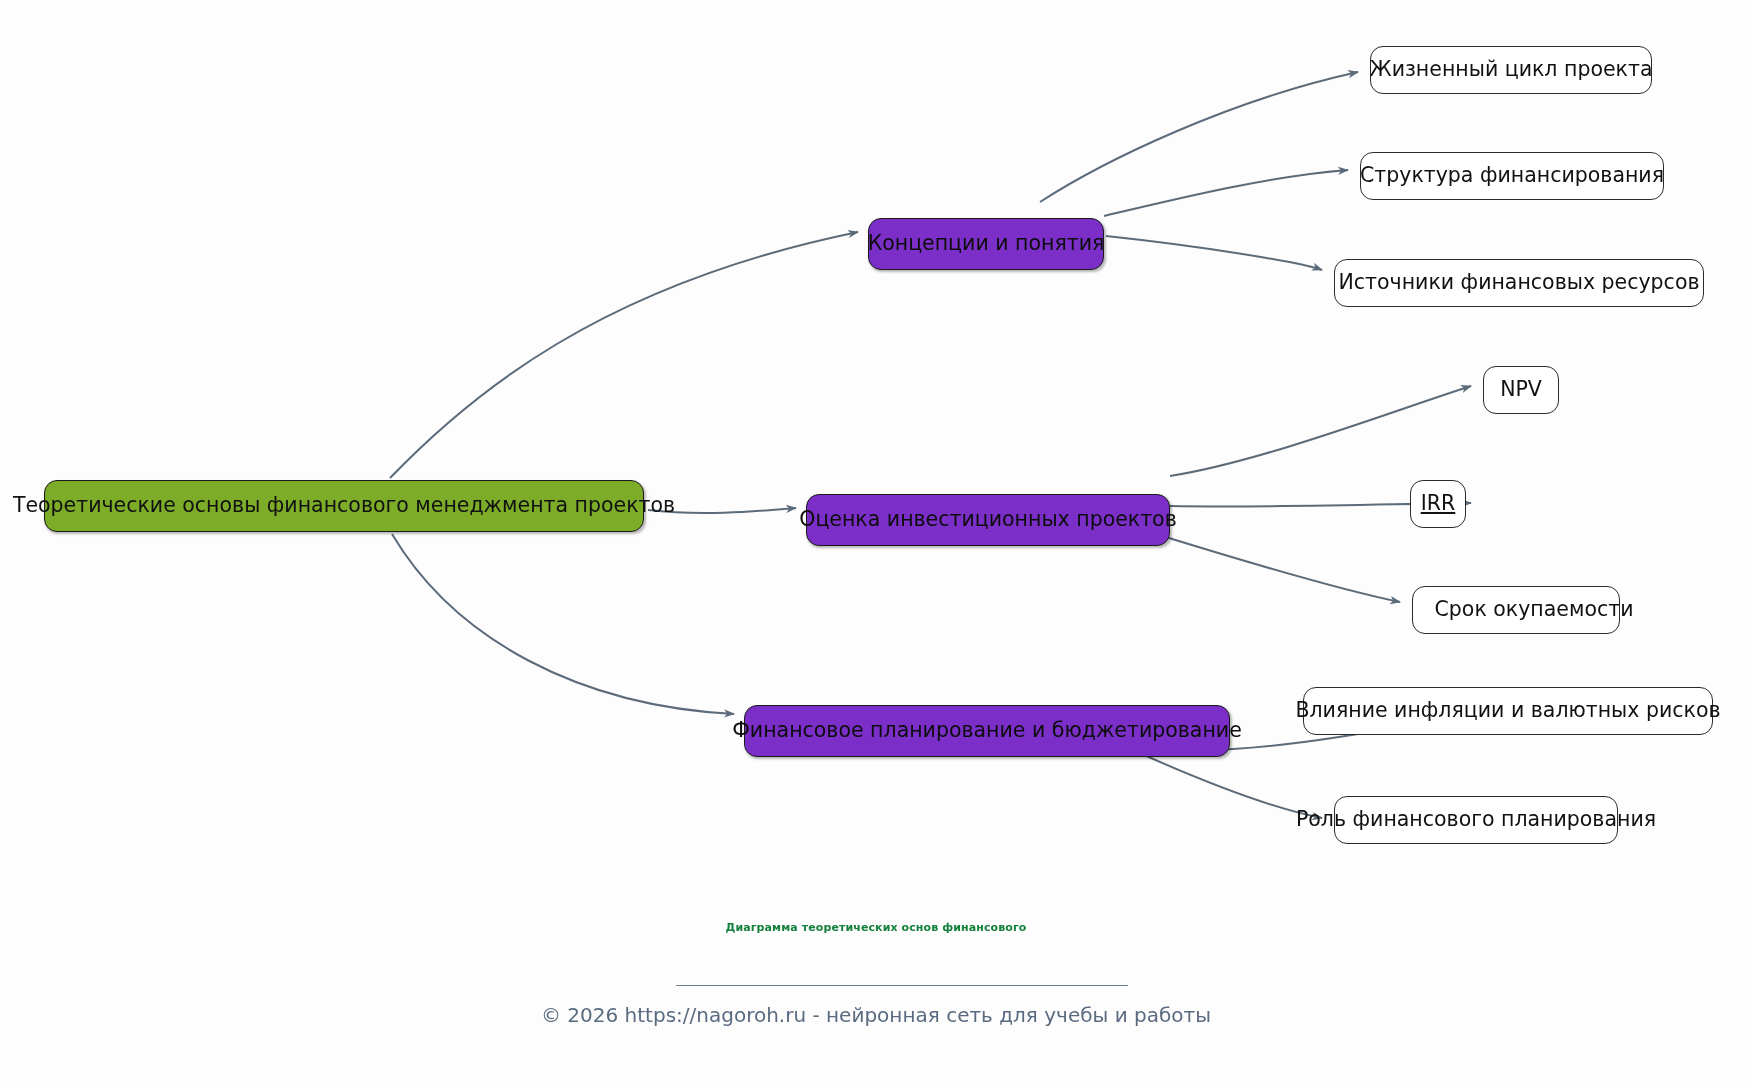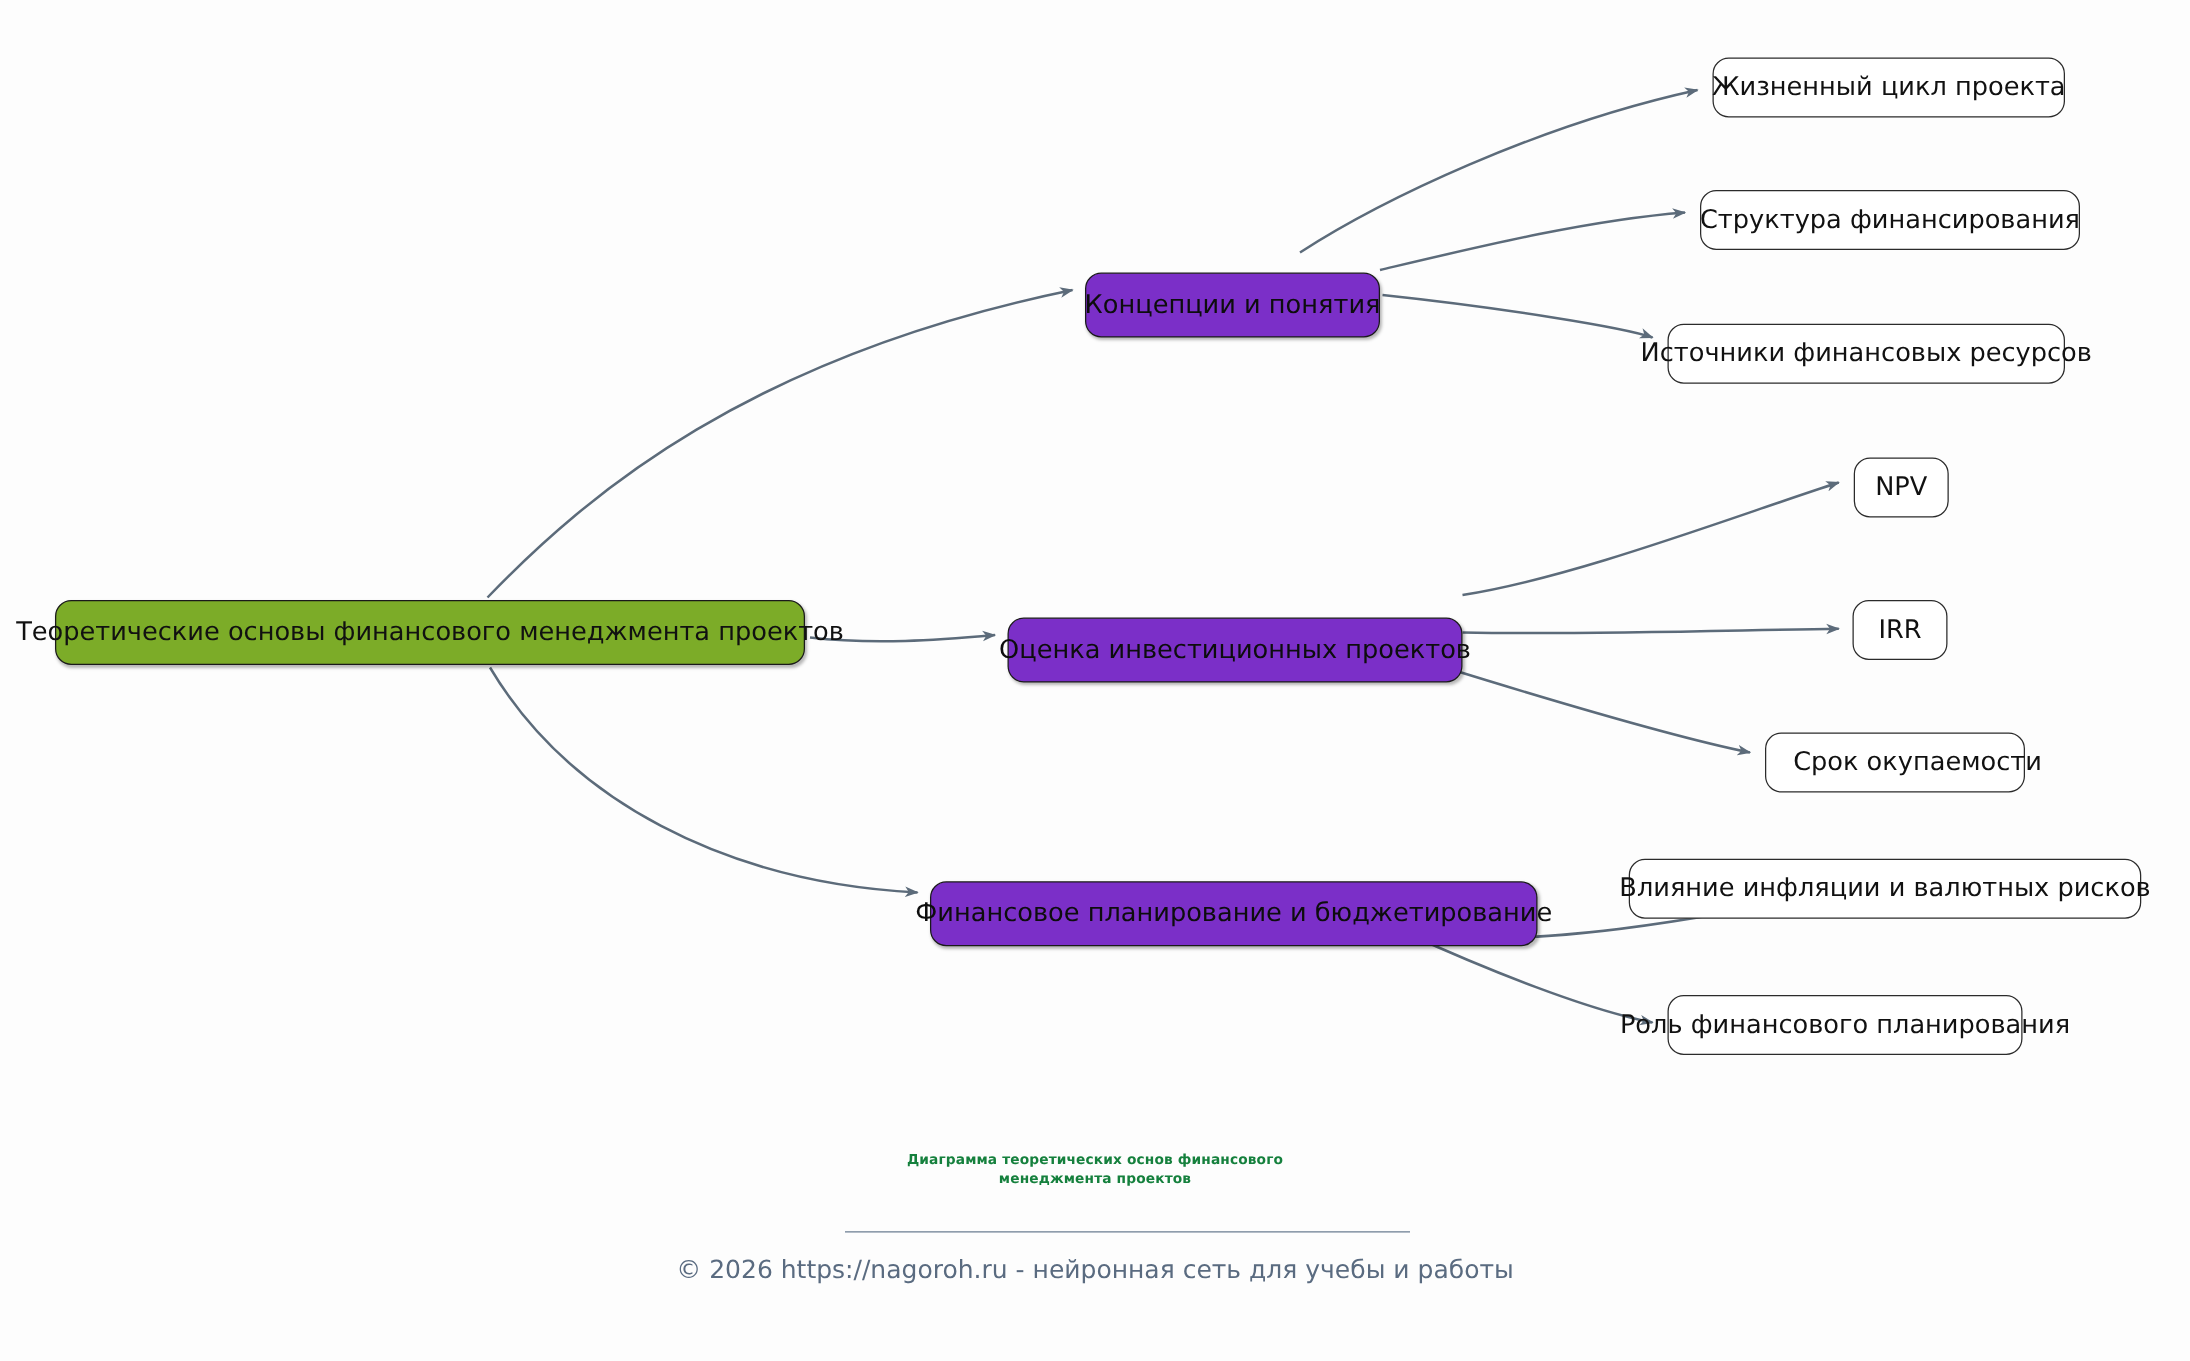--- a/index.html
+++ b/index.html
@@ -135,46 +135,45 @@
   </div>
 
   <div class="node node-leaf" style="left:1370px; top:46px; width:282px; height:48px;">
     <span>Жизненный цикл проекта</span>
   </div>
 
   <div class="node node-leaf" style="left:1360px; top:152px; width:304px; height:48px;">
     <span>Структура финансирования</span>
   </div>
 
-  <div class="node node-leaf" style="left:1334px; top:259px; width:318px; height:48px;">
+  <div class="node node-leaf" style="left:1334px; top:259px; width:370px; height:48px;">
     <span>Источники финансовых ресурсов</span>
   </div>
 
   <div class="node node-leaf" style="left:1483px; top:366px; width:76px; height:48px;">
     <span>NPV</span>
   </div>
 
-  <div class="node node-leaf" style="left:1482px; top:480px; width:76px; height:48px;">
+  <div class="node node-leaf" style="left:1410px; top:480px; width:56px; height:48px;text-decoration:underline;">
     <span>IRR</span>
   </div>
 
   <div class="node node-leaf" style="left:1412px; top:586px; width:208px; height:48px;padding-left:36px;">
     <span>Срок окупаемости</span>
   </div>
 
   <div class="node node-leaf" style="left:1303px; top:687px; width:410px; height:48px;">
     <span>Влияние инфляции и валютных рисков</span>
   </div>
 
   <div class="node node-leaf" style="left:1334px; top:796px; width:284px; height:48px;">
     <span>Роль финансового планирования</span>
   </div>
 
   <div class="footer footer-title">
     <div>Диаграмма теоретических основ финансового</div>
-    <div>менеджмента проектов</div>
   </div>
 
   <div class="footer-rule"></div>
 
   <div class="footer footer-credit">© 2026 https://nagoroh.ru - нейронная сеть для учебы и работы</div>
 
 </div>
 
 </body></html>

